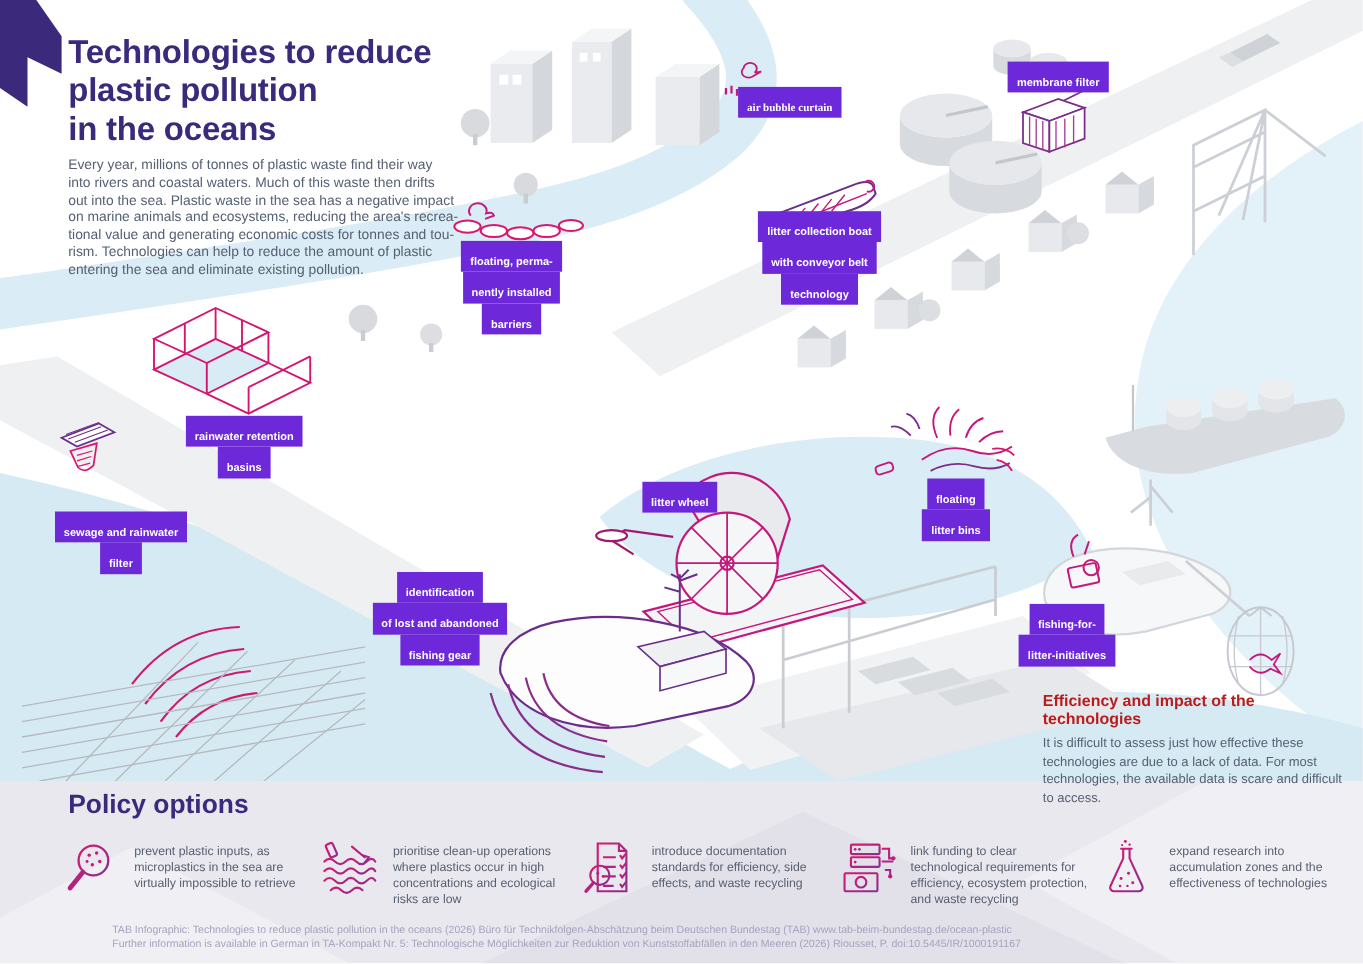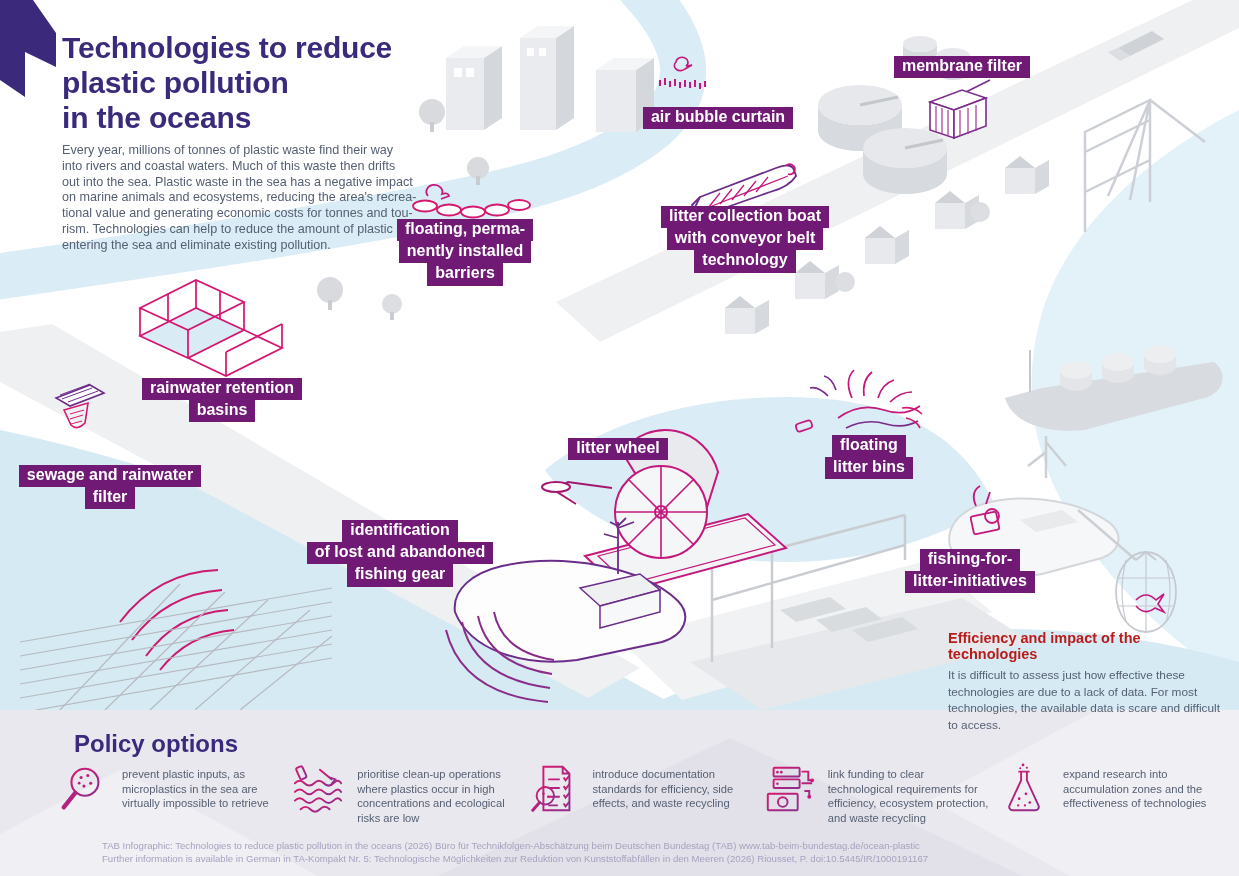--- a/index.html
+++ b/index.html
@@ -13,45 +13,45 @@
 
   
   .titleblock{position:absolute;left:62px;top:30px;width:340px;z-index:5;}
   .titleblock h1{margin:0;font-size:30px;line-height:35px;font-weight:700;color:#3b2a7c;letter-spacing:-.2px;}
   .titleblock h1 span{display:block;}
   .intro{margin:8px 0 0;color:#566073;font-size:12.6px;line-height:15.8px;}
   .intro span{display:block;white-space:nowrap;}
 
   
   .maplabel{position:absolute;width:200px;text-align:center;z-index:6;}
-  .maplabel .ll{display:table;margin:0 auto;background:#701a75;color:#ffffff;
-                font-size:16px;font-weight:600;line-height:1.14;padding:1px 8px 3px;white-space:nowrap;}
+  .maplabel .ll{display:table;margin:0 auto;background:#6d28d9;color:#ffffff;
+                font-size:10px;font-weight:600;line-height:1.14;padding:14px 8px 3px;white-space:nowrap;}
   #lb-membrane{left:862px;top:56px;}
-  #lb-airbubble{left:618px;top:107px;}
-  #lb-boat{left:645px;top:206px;}
+  #lb-airbubble{left:618px;top:79px;font-family:Liberation Serif, serif;}
+  #lb-boat{left:645px;top:192px;}
   #lb-barriers{left:365px;top:219px;}
   #lb-rainwater{left:122px;top:378px;}
   #lb-sewage{left:10px;top:465px;}
   #lb-wheel{left:518px;top:438px;}
   #lb-bins{left:769px;top:435px;}
   #lb-ident{left:300px;top:520px;}
   #lb-ffl{left:870px;top:549px;}
 
   
   .efficiency{position:absolute;left:948px;top:630px;width:272px;z-index:5;}
   .efficiency h3{margin:0;font-size:14.5px;font-weight:700;color:#b91c1c;}
   .efficiency p{margin:5px 0 0;font-size:11.8px;line-height:16.5px;color:#566073;}
 
   
   .policy{position:absolute;left:0;top:710px;width:1239px;height:166px;background:#e9e8ee;overflow:hidden;z-index:4;}
   .diamond{position:absolute;clip-path:polygon(50% 0,100% 50%,50% 100%,0 50%);}
   .d1{left:380px;top:28px;width:700px;height:330px;background:#e2e1e9;}
   .d2{left:-160px;top:60px;width:560px;height:300px;background:#f0eff4;}
   .d3{left:930px;top:-40px;width:480px;height:260px;background:#f0eff4;}
-  .policy h2{position:absolute;left:62px;top:8px;margin:12px;font-size:24px;font-weight:700;color:#3b2a7c;}
+  .policy h2{position:absolute;left:62px;top:8px;margin:0;font-size:24px;font-weight:700;color:#3b2a7c;}
   .policy-row{position:absolute;left:56px;top:52px;width:1170px;display:flex;justify-content:space-between;}
   .policy-item{display:flex;gap:12px;}
   .picon{width:54px;height:54px;flex:0 0 54px;}
   .ptext{margin:5px 0 0;width:163px;font-size:11.2px;line-height:14.6px;color:#566073;}
   .footer{position:absolute;left:62px;bottom:10px;font-size:9.6px;line-height:13.6px;color:#a5a3bf;}
   .footer span{display:block;white-space:nowrap;margin-left:40px;}
 </style>
 </head>
 <body>
 

